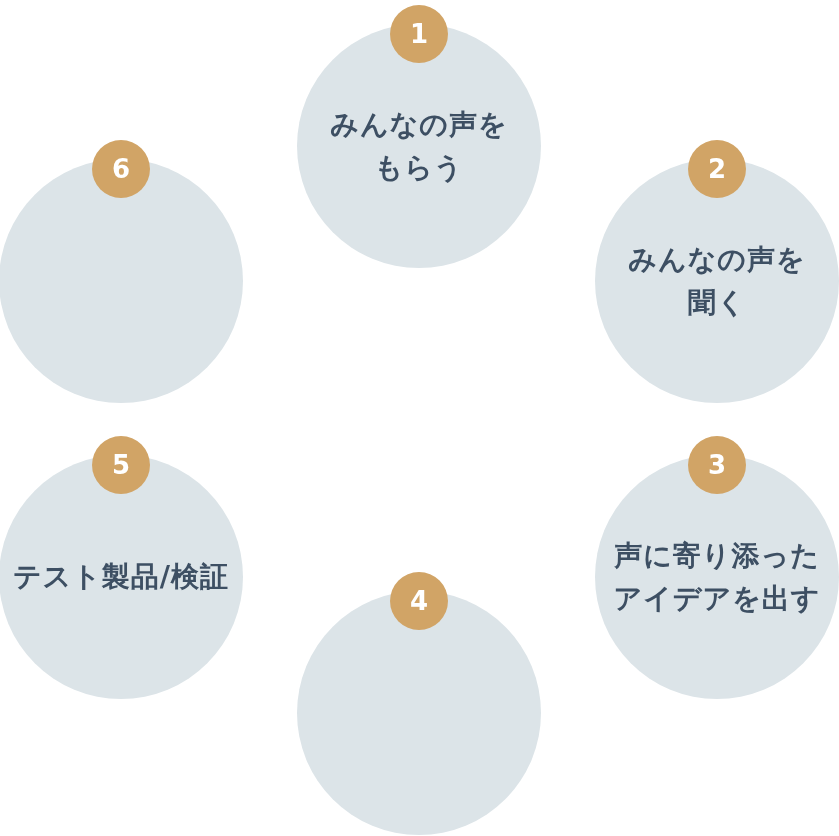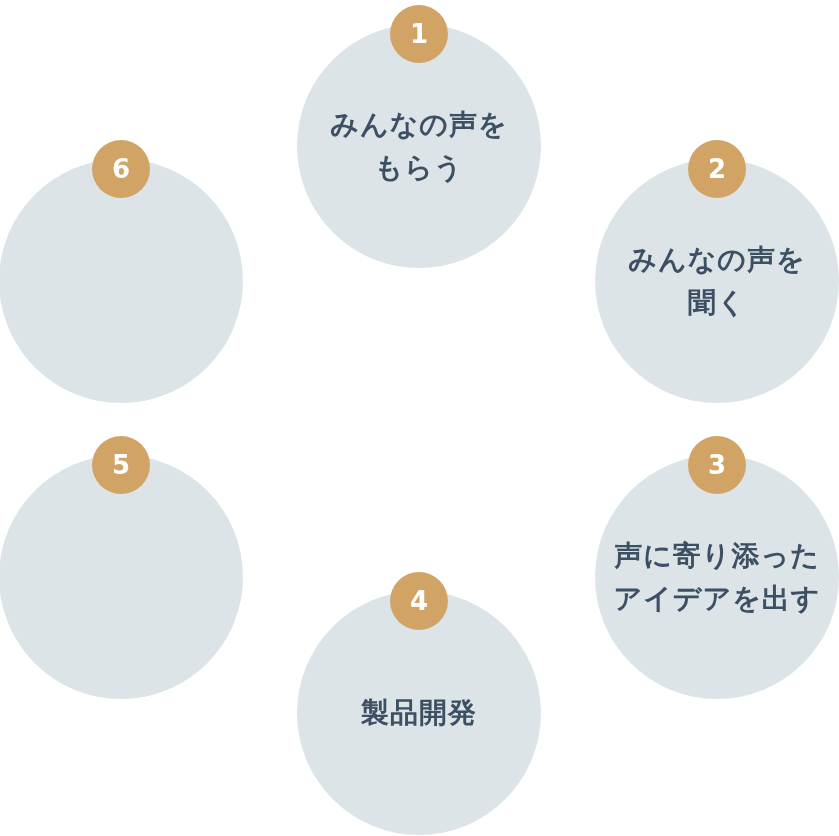--- a/index.html
+++ b/index.html
@@ -90,27 +90,27 @@
       <span>3</span>
     </div>
     <div class="label">声に寄り添った
 アイデアを出す</div>
   </div>
 
   <div class="step pos-4">
     <div class="badge">
       <span>4</span>
     </div>
-    <div class="label">製品開発</div>
   </div>
 
   <div class="step pos-5">
     <div class="badge">
       <span>5</span>
     </div>
+    <div class="label">テスト製品/検証</div>
   </div>
 
   <div class="step pos-6">
     <div class="badge">
       <span>6</span>
     </div>
   </div>
 
 </div>
 

